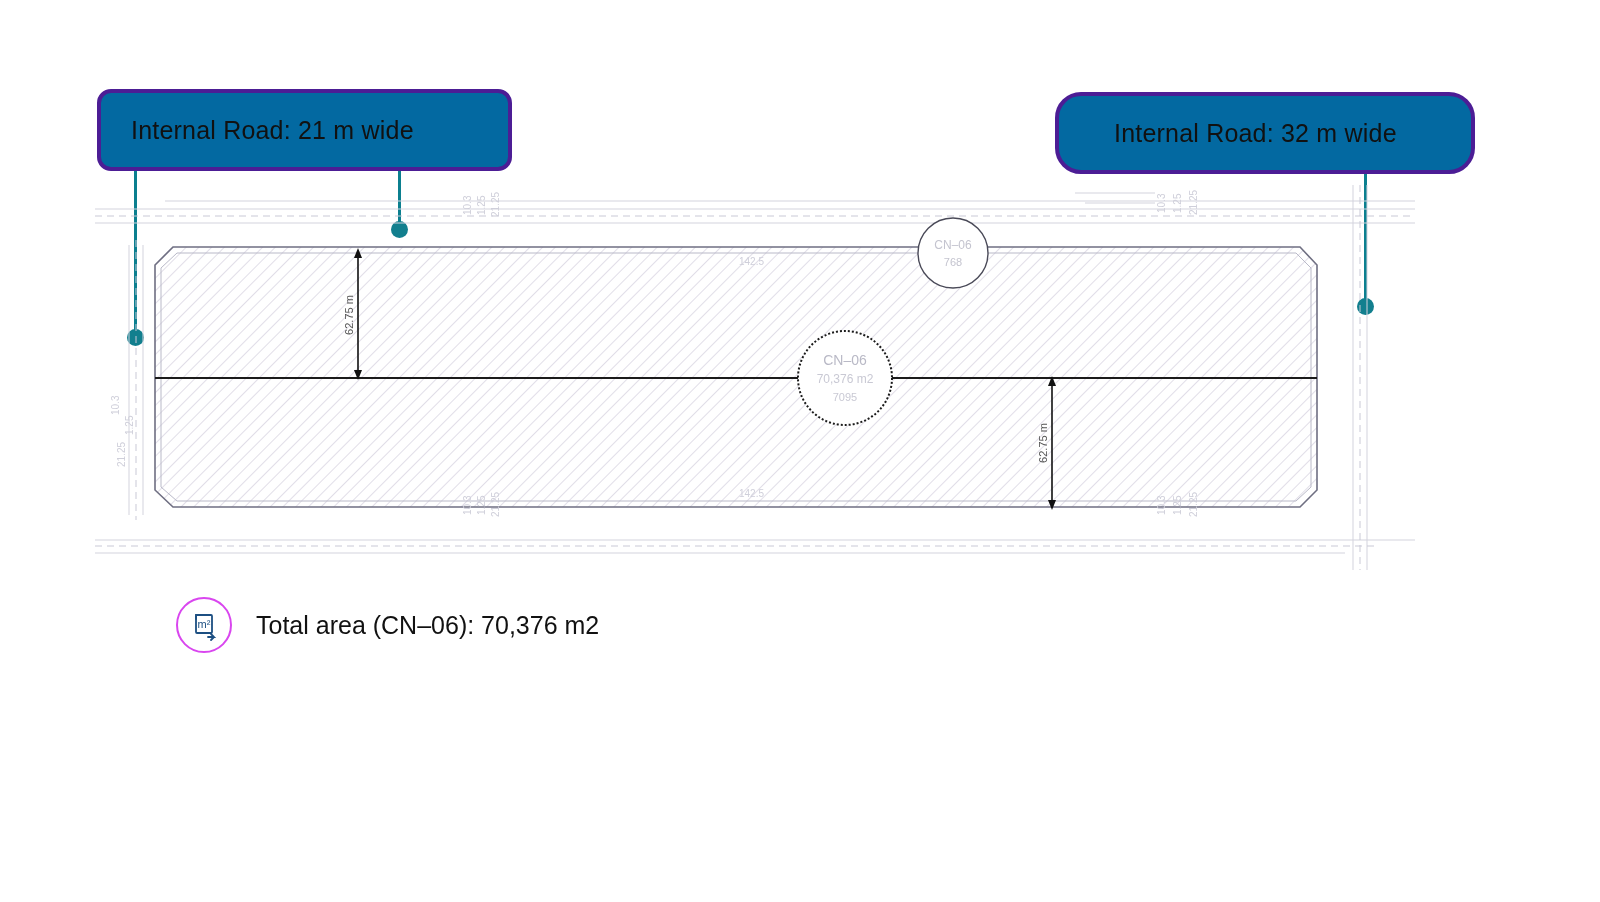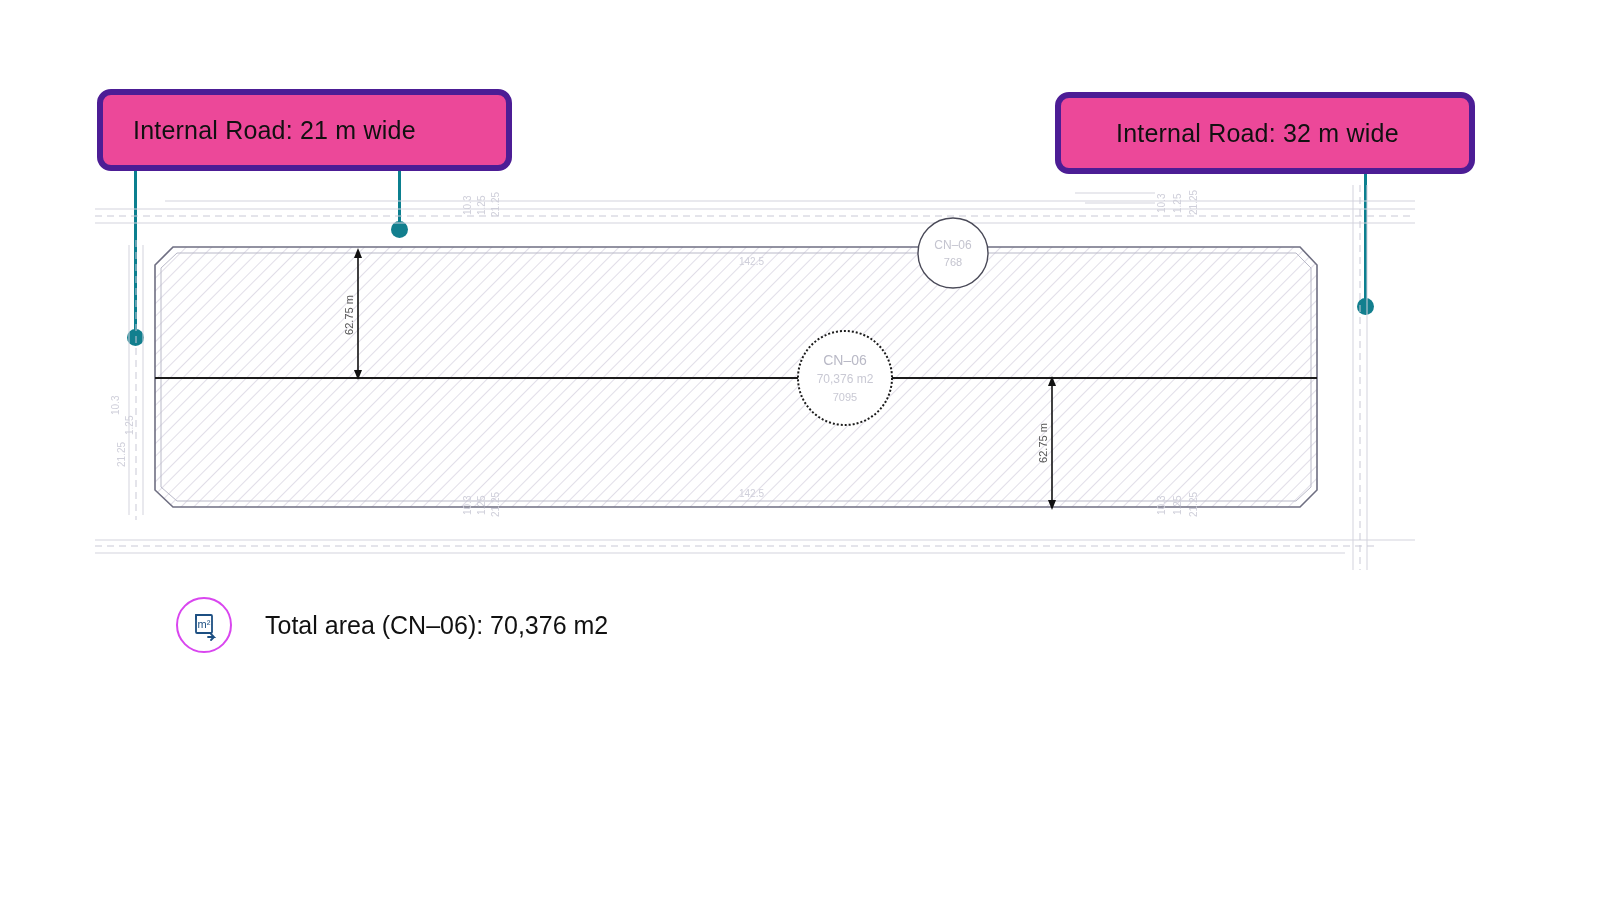--- a/index.html
+++ b/index.html
@@ -12,23 +12,23 @@
     height: 902px;
     font-family: "Liberation Sans", sans-serif;
     color: #1a1a1a;
     position: relative;
     overflow: hidden;
   }
 
   
   .callout {
     position: absolute;
-    border: 6px solid #4c1d95;
+    border: 4px solid #4c1d95;
     border-radius: 14px;
-    background: #ec4899;
+    background: #0369a1;
     display: flex;
     align-items: center;
     box-sizing: border-box;
     text-align: center;
   }
   .callout-text {
     font-size: 25px;
     color: #111111;
     white-space: nowrap;
     letter-spacing: 0.2px;
@@ -39,20 +39,21 @@
     width: 415px;
     height: 82px;
     padding-left: 30px;
   }
   #callout-right {
     left: 1055px;
     top: 92px;
     width: 420px;
     height: 82px;
     padding-left: 55px;
+    border-radius: 26px;
   }
 
   .leader {
     position: absolute;
     background: #0b7f8f;
   }
   .leader-dot {
     position: absolute;
     width: 17px;
     height: 17px;
@@ -87,21 +88,21 @@
     height: 56px;
     border-radius: 50%;
     border: 2px solid #d946ef;
     display: flex;
     align-items: center;
     justify-content: center;
     flex: 0 0 auto;
     box-sizing: border-box;
   }
   .feature-label {
-    margin-left: 33px;
+    margin-left: 24px;
     font-size: 25px;
     color: #111111;
     white-space: nowrap;
   }
 </style>
 </head>
 <body>
 
 <div class="callout" id="callout-left">
   <span class="callout-text">Internal Road:  21 m wide</span>

